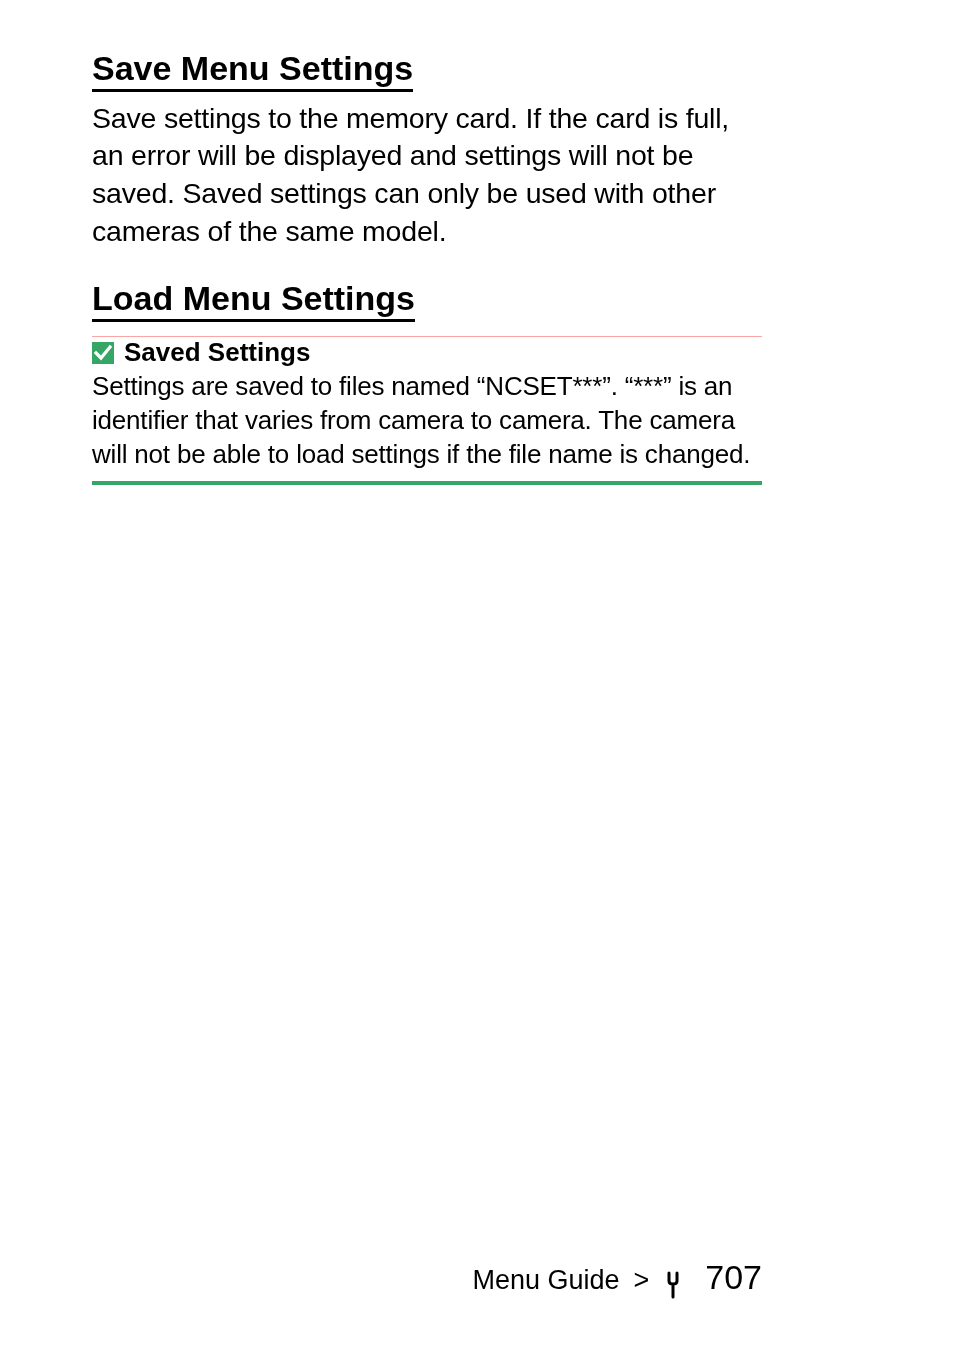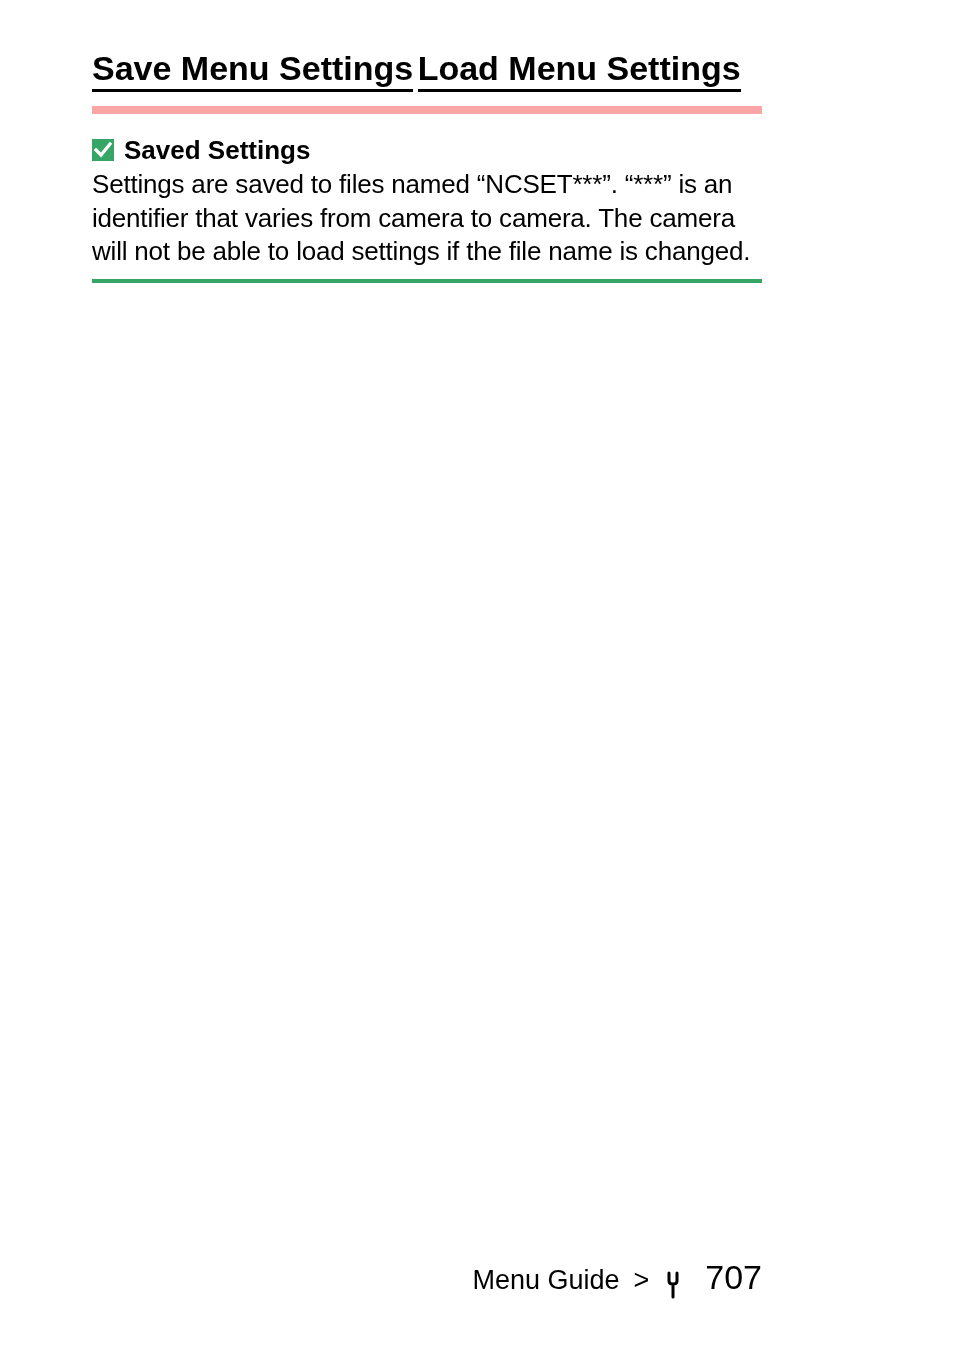--- a/index.html
+++ b/index.html
@@ -21,23 +21,23 @@
     letter-spacing: 0px;
   }
   p.body {
     font-size: 28.5px;
     line-height: 1.32;
     margin-bottom: 28px;
     letter-spacing: -0.2px;
   }
   p.body b { font-weight: 700; }
   .note-box {
-    border-top: 8px solid #fca5a5;
+    border-top: 1px solid #fca5a5;
     border-bottom: 4px solid #36a666;
-    padding: 21px 0 10px 0;
+    padding: 0 0 10px 0;
     margin-top: 6px;
   }
   .note-head {
     display: flex;
     align-items: center;
     gap: 10px;
     margin-bottom: 2px;
   }
   .check-icon {
     width: 22px;
@@ -71,20 +71,21 @@
   }
   .wrench-icon { width: 20px; height: 28px; display: inline-block; position: relative; top: 4px; }
   .page-num { font-size: 34px; }
 </style>
 </head>
 <body>
 
 <div class="page">
 
   <h2 class="section-heading">Save Menu Settings</h2>
+  <p class="body">Save settings to the memory card. If the card is full, an error will be displayed and settings will not be saved. Saved settings can only be used with other cameras of the same model.</p>
 
   <h2 class="section-heading">Load Menu Settings</h2>
 
   <div class="note-box">
     <div class="note-head">
       <span class="check-icon">
         <svg viewBox="0 0 22 22" width="22" height="22">
           <rect x="0" y="0" width="22" height="22" fill="#36a666"></rect>
           <path d="M4 11 L9 16 L18 5" stroke="#fff" stroke-width="3.2" fill="none" stroke-linecap="square" stroke-linejoin="miter"></path>
         </svg>

